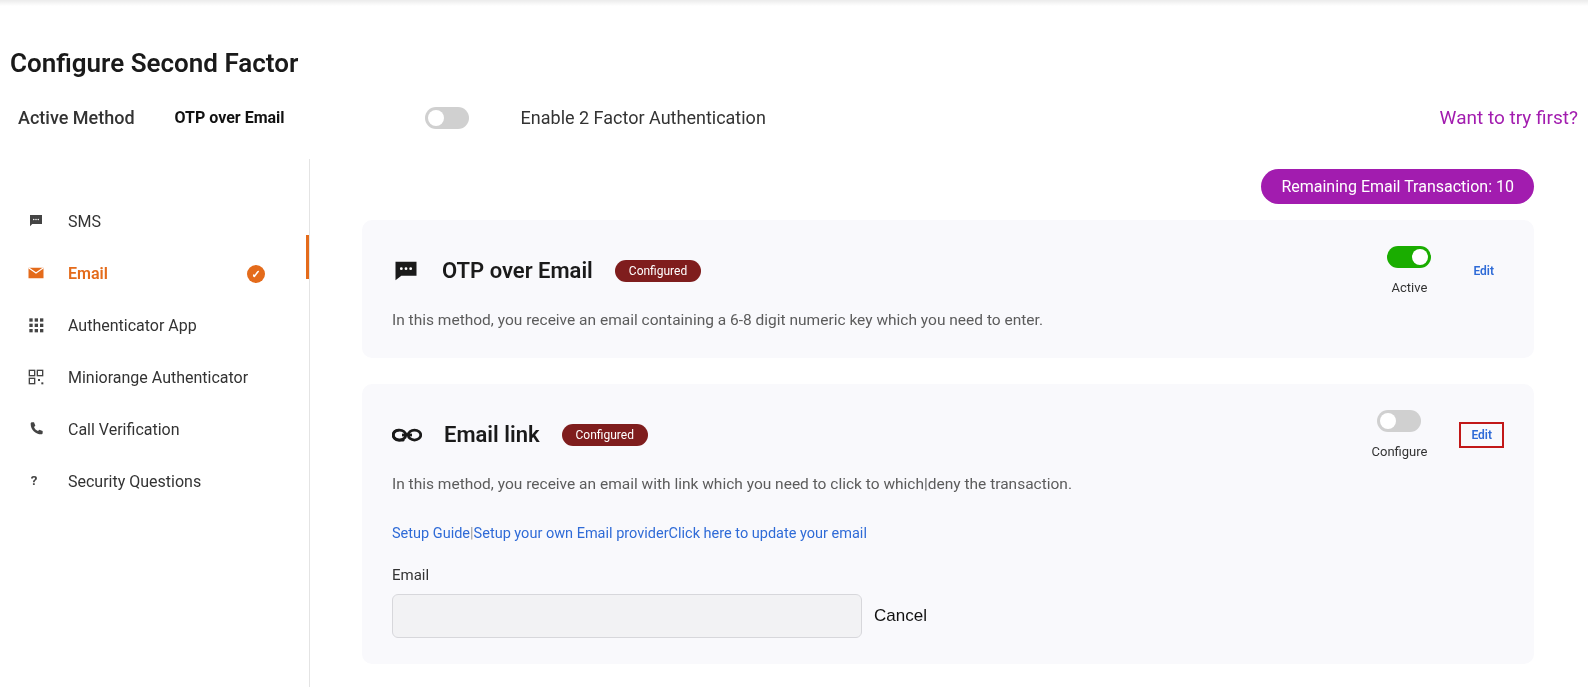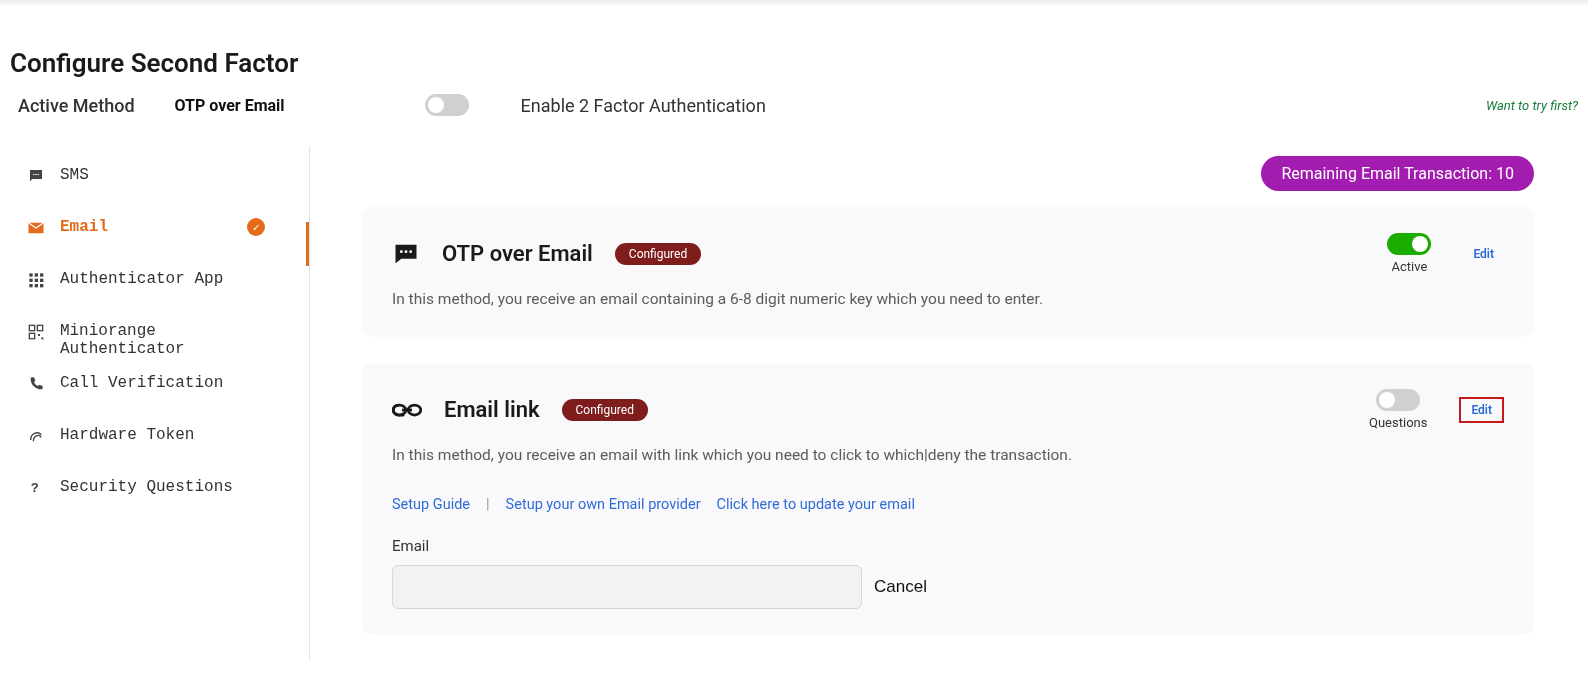--- a/index.html
+++ b/index.html
@@ -1,50 +1,50 @@
 <!DOCTYPE html>
 <html><head>
 <meta charset="utf-8">
 <style>
 * { box-sizing: border-box; margin: 0; padding: 0; }
 body { font-family: -apple-system, BlinkMacSystemFont, "Segoe UI", Roboto, sans-serif; background: #fff; color: #1a1a1a; width: 1588px; }
 .page { padding: 12px 10px 0 10px; }
 .topbar-shadow { height: 6px; background: linear-gradient(to bottom, rgba(0,0,0,0.08), transparent); margin-bottom: 30px; }
-.title { font-size: 26px; font-weight: 600; color: #1a1a1a; margin-bottom: 16px; padding-left: 0; }
+.title { font-size: 26px; font-weight: 600; color: #1a1a1a; margin-bottom: 28px; padding-left: 0; }
 .active-row { display: flex; align-items: center; gap: 40px; padding: 0 0 30px 8px; }
 .active-label { font-size: 18px; color: #333; font-weight: 500; }
 .active-value { font-size: 16px; font-weight: 700; color: #111; }
 .toggle { width: 44px; height: 22px; border-radius: 22px; background: #d0d0d0; position: relative; cursor: pointer; }
 .toggle.off::after { content: ""; position: absolute; left: 3px; top: 3px; width: 16px; height: 16px; border-radius: 50%; background: #fff; }
 .toggle.on { background: #1aad00; }
 .toggle.on::after { content: ""; position: absolute; right: 3px; top: 3px; width: 16px; height: 16px; border-radius: 50%; background: #fff; }
 .enable-label { font-size: 18px; color: #333; margin-left: 12px; }
 .spacer { flex: 1; }
-.want-link { color: #15803d; font-size: 13px; cursor: pointer; font-style: italic; }
+.want-link { color: #a21caf; font-size: 19px; cursor: pointer; }
 .main { display: flex; gap: 0; }
 .sidebar { width: 300px; padding: 20px 0 0 16px; border-right: 1px solid #e4e4e4; min-height: 480px; }
-.side-item { display: flex; align-items: flex-start; gap: 14px; height: 52px; cursor: pointer; font-size: 16px; color: #333; position: relative; padding-right: 20px; font-family: Liberation Mono, monospace; }
+.side-item { display: flex; align-items: flex-end; gap: 22px; height: 52px; cursor: pointer; font-size: 16px; color: #333; position: relative; padding-right: 20px; }
 .side-item.active { color: #e46b1b; font-weight: 600; }
 .side-item.active .side-icon { color: #e46b1b; }
 .side-item.active::after { content: ""; position: absolute; right: 0; top: 4px; bottom: 4px; width: 3px; background: #e46b1b; }
 .side-icon { width: 20px; height: 20px; display:flex; align-items:center; justify-content:center; color:#444; }
 .side-check { margin-left: auto; width: 18px; height: 18px; border-radius: 50%; background: #e46b1b; color: #fff; display: flex; align-items: center; justify-content: center; font-size: 11px; margin-right: 24px; }
 .content { flex: 1; padding: 10px 44px 0 52px; }
 .badge-remaining { float: right; background: #a21caf; color: #fff; padding: 8px 20px; border-radius: 20px; font-size: 16px; margin-bottom: 16px; }
 .card { background: #f9f9fc; border-radius: 10px; padding: 26px 30px; margin-bottom: 26px; clear: both; }
 .card-header { display: flex; align-items: center; gap: 22px; }
 .card-title { font-size: 22px; font-weight: 600; color: #1a1a1a; display: flex; align-items: center; gap: 18px; }
 .status-pill { background: #7f1d1d; color: #fff; font-size: 12px; padding: 4px 14px; border-radius: 14px; }
 .card-right { margin-left: auto; display: flex; align-items: center; gap: 32px; }
-.active-toggle-block { display: flex; flex-direction: column; align-items: center; gap: 4px; }
+.active-toggle-block { display: flex; flex-direction: column; align-items: center; gap: 12px; }
 .state-label { font-size: 13px; color: #333; }
 .edit-link { color: #2f6bd7; font-size: 12px; font-weight: 600; cursor: pointer; padding: 4px 10px; }
 .edit-link.highlighted { border: 2px solid #c21818; }
 .card-desc { color: #5c5c5c; font-size: 15.5px; margin-top: 14px; line-height: 1.5; }
-.link-row { margin-top: 28px; display: flex; align-items: center; gap: 16px; font-size: 14.5px; }
+.link-row { margin-top: 28px; display: flex; align-items: center; font-size: 14.5px; }
 .link-row a, .link-row span.lnk { color: #2f6bd7; cursor: pointer; }
 .divider-sm { color: #999; }
 .field-label { margin-top: 24px; font-size: 15px; color: #333; }
 .field-row { margin-top: 10px; display: flex; align-items: center; gap: 12px; }
 .input-box { width: 470px; height: 44px; border: 1px solid #d7d7db; border-radius: 6px; background: #f2f2f4; padding: 0 14px; color: #bbb; font-size: 15px; filter: blur(0.3px); }
 .cancel-btn { font-size: 17px; color: #111; font-weight: 500; cursor: pointer; background:none; border:none; }
 svg { display:block; }
 </style>
 </head>
 <body>
@@ -115,29 +115,20 @@
       <div class="side-item">
         <span class="side-icon">
           <svg width="16" height="16" viewBox="0 0 24 24" fill="#444">
               <path d="M6 2c-1 0-2 1-2 2 0 9 7 16 16 16 1 0 2-1 2-2v-3l-5-2-2 2c-3-1-5-3-6-6l2-2-2-5H6z"></path>
             </svg>
         </span>
         <span>Call Verification</span>
       </div>
       <div class="side-item">
         <span class="side-icon">
-          <svg width="18" height="16" viewBox="0 0 24 24" fill="none" stroke="#444" stroke-width="2">
-              <path d="M4 18 C 4 8, 14 4, 20 10"></path>
-              <path d="M8 20 C 8 12, 16 8, 20 14"></path>
-            </svg>
-        </span>
-        <span>Hardware Token</span>
-      </div>
-      <div class="side-item">
-        <span class="side-icon">
           <svg width="16" height="20" viewBox="0 0 24 24" fill="#444">
               <text x="4" y="18" font-size="20" font-weight="bold">?</text>
             </svg>
         </span>
         <span>Security Questions</span>
       </div>
     </div>
 
     <div class="content">
       <div class="badge-remaining">Remaining Email Transaction: 10</div>
@@ -173,21 +164,21 @@
                 <ellipse cx="6" cy="6" rx="5" ry="4"></ellipse>
                 <ellipse cx="18" cy="6" rx="5" ry="4"></ellipse>
                 <line x1="8" y1="6" x2="16" y2="6"></line>
               </svg>
           </span>
           <span class="card-title">Email link</span>
           <span class="status-pill">Configured</span>
           <div class="card-right">
             <div class="active-toggle-block">
               <div class="toggle off"></div>
-              <span class="state-label">Questions</span>
+              <span class="state-label">Configure</span>
             </div>
             <span class="edit-link highlighted">Edit</span>
           </div>
         </div>
         <p class="card-desc">In this method, you receive an email with link which you need to click to which|deny the transaction.</p>
 
         <div class="link-row">
           <span class="lnk">Setup Guide</span>
           <span class="divider-sm">|</span>
           <span class="lnk">Setup your own Email provider</span>

